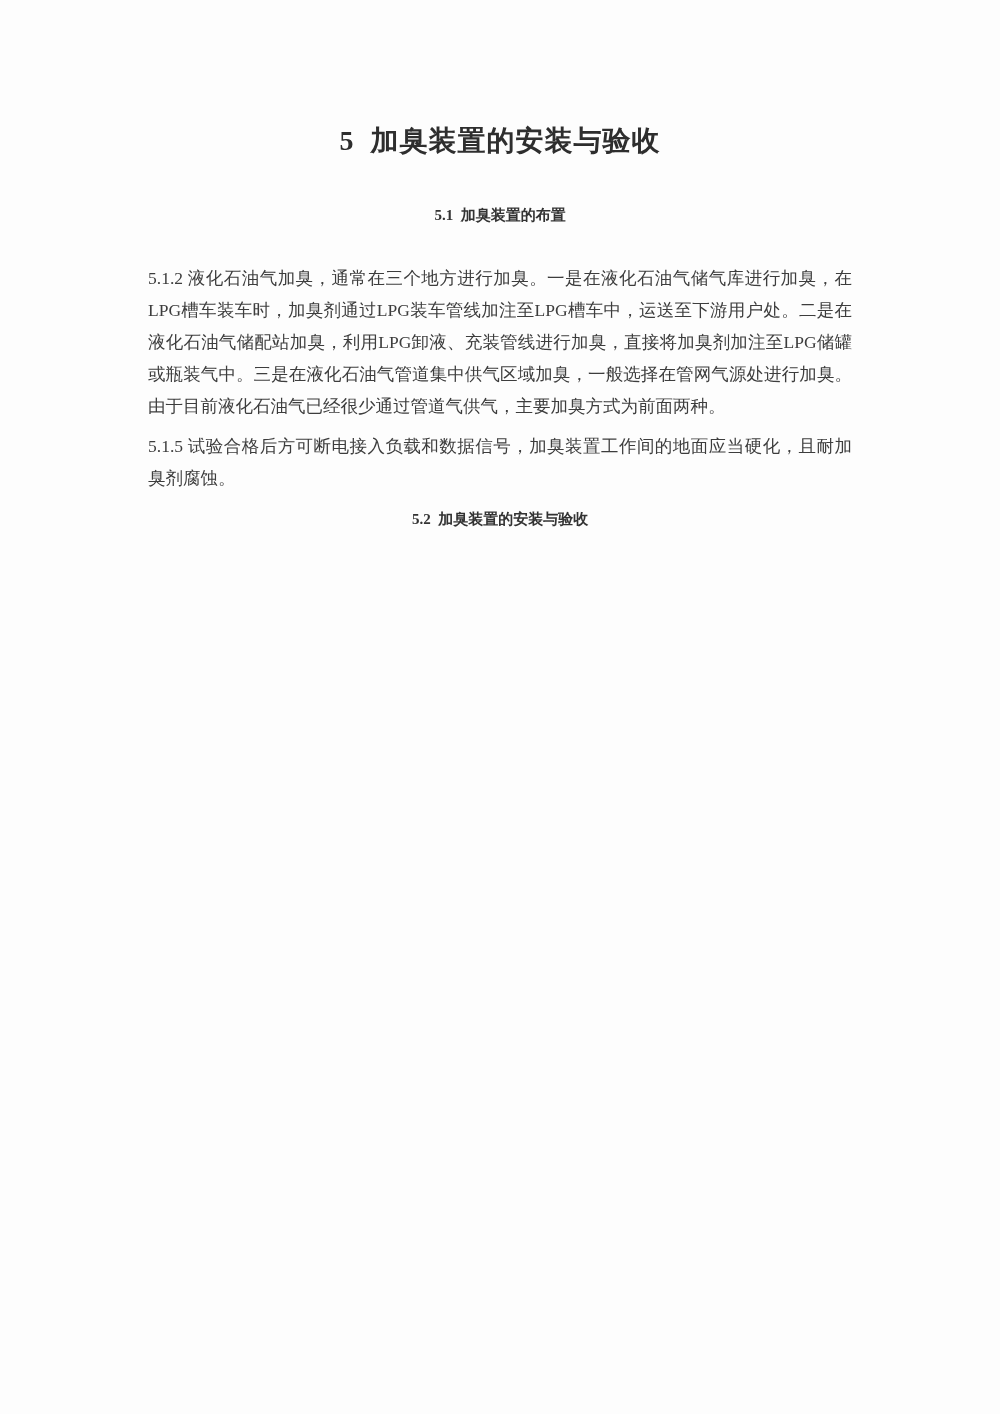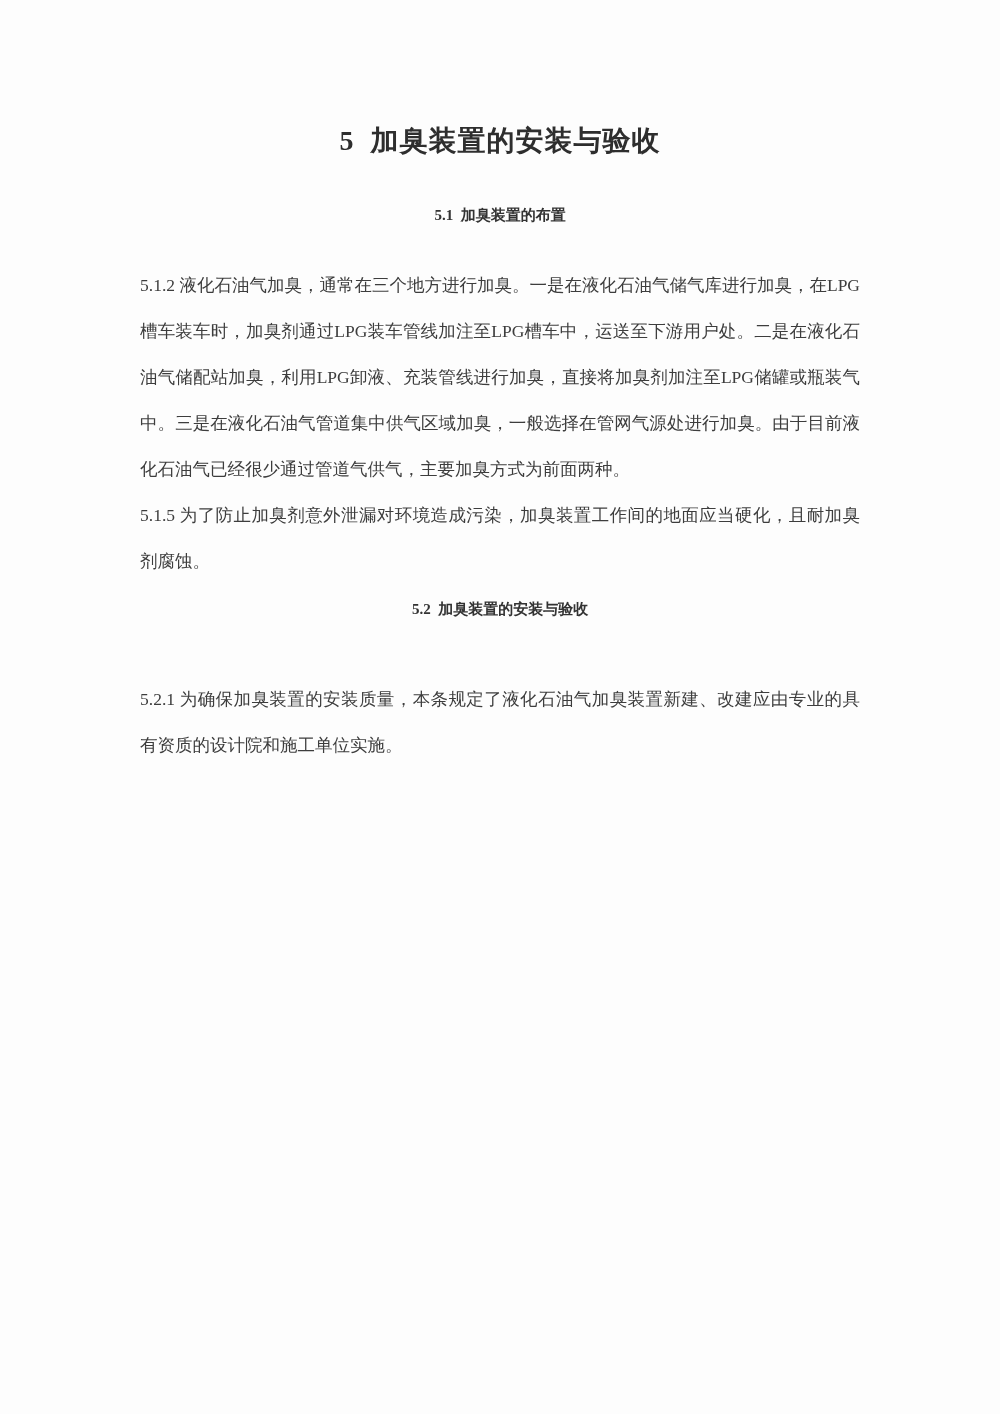--- a/index.html
+++ b/index.html
@@ -33,48 +33,47 @@
     margin: 0 0 36px 0;
     text-align: center;
     font-size: 15px;
     line-height: 22px;
     font-weight: bold;
     color: #333333;
     white-space: pre-wrap;
   }
   .section-heading.second {
     margin-top: 14px;
-    margin-bottom: 56px;
+    margin-bottom: 40px;
   }
   .para {
-    margin: 0;
+    margin: 8px;
     font-size: 17.5px;
-    line-height: 46px;
+    line-height: 32px;
     text-align: justify;
     text-justify: inter-ideograph;
     color: #3d3d3d;
     white-space: pre-wrap;
   }
 </style>
 </head>
 <body>
 
 <div class="page">
   <div class="content">
 
     <h1 class="doc-title">5  加臭装置的安装与验收</h1>
 
     <h2 class="section-heading">5.1  加臭装置的布置</h2>
 
     <p class="para">5.1.2 液化石油气加臭，通常在三个地方进行加臭。一是在液化石油气储气库进行加臭，在LPG槽车装车时，加臭剂通过LPG装车管线加注至LPG槽车中，运送至下游用户处。二是在液化石油气储配站加臭，利用LPG卸液、充装管线进行加臭，直接将加臭剂加注至LPG储罐或瓶装气中。三是在液化石油气管道集中供气区域加臭，一般选择在管网气源处进行加臭。由于目前液化石油气已经很少通过管道气供气，主要加臭方式为前面两种。</p>
 
 
-    <p class="para">5.1.5 为了防止加臭剂意外泄漏对环境造成污染，加臭装置工作间的地面应当硬化，且耐加臭剂腐蚀。</p>
+    <p class="para">5.1.5 试验合格后方可断电接入负载和数据信号，加臭装置工作间的地面应当硬化，且耐加臭剂腐蚀。</p>
 
 
     <h2 class="section-heading second">5.2  加臭装置的安装与验收</h2>
 
-    <p class="para">5.2.1 为确保加臭装置的安装质量，本条规定了液化石油气加臭装置新建、改建应由专业的具有资质的设计院和施工单位实施。</p>
 
 
 
   </div>
 </div>
 
 </body></html>

